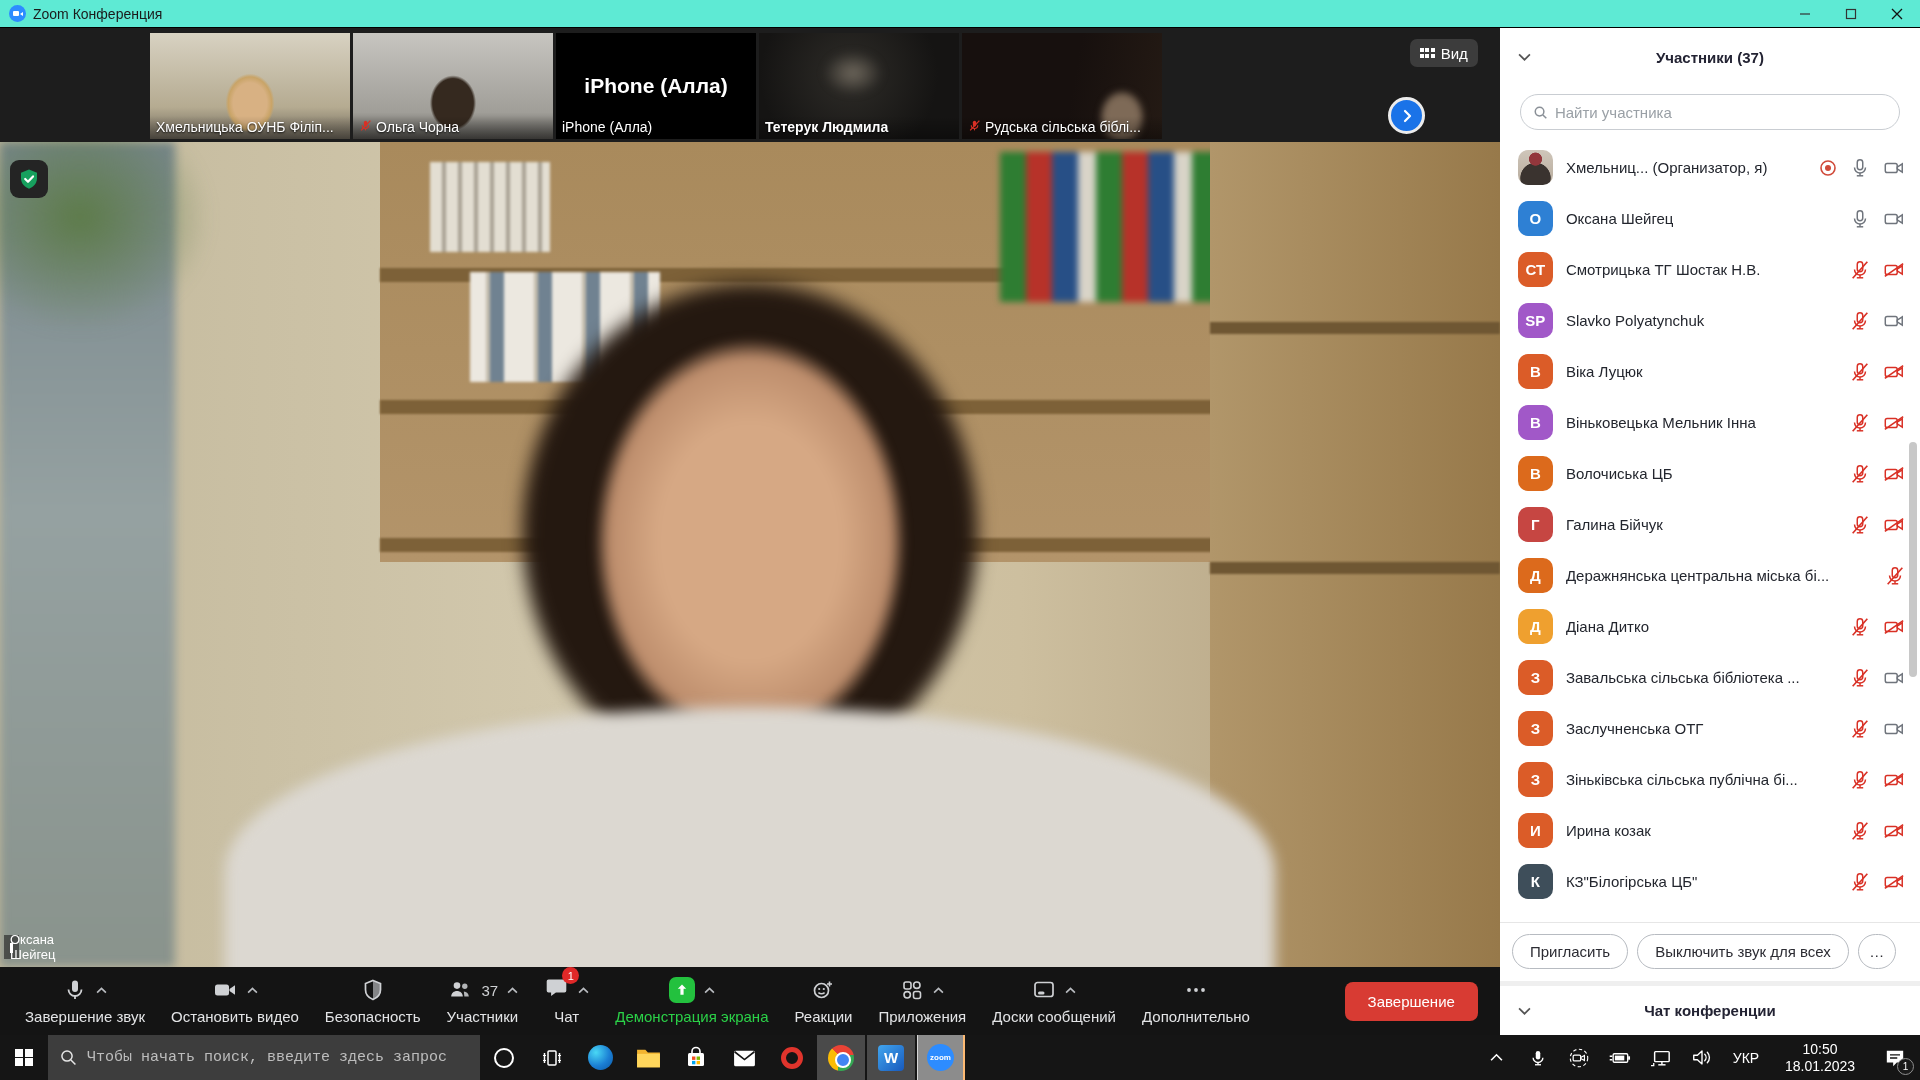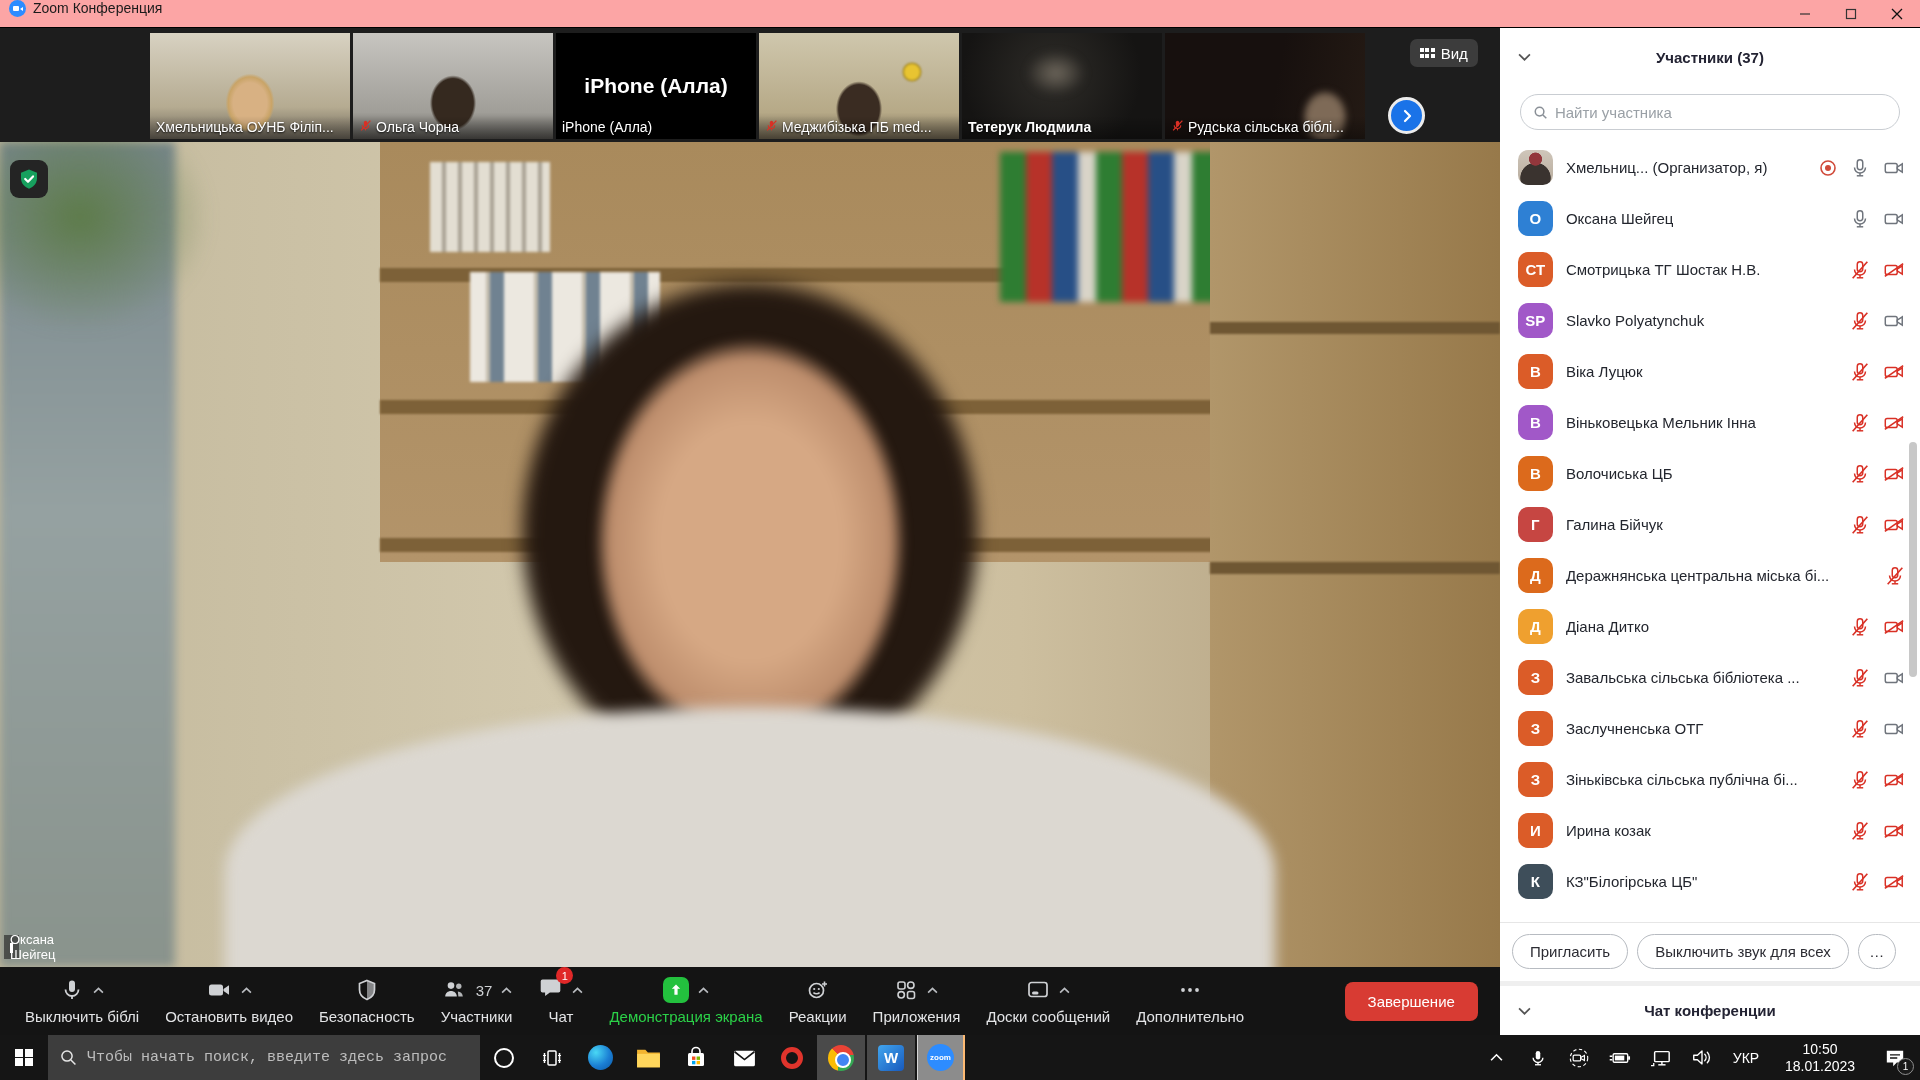--- a/index.html
+++ b/index.html
@@ -1,20 +1,20 @@
 <!DOCTYPE html>
 <html><head>
 <meta charset="utf-8">
 <style>
   * { box-sizing: border-box; margin: 0; padding: 0; }
   body { font-family: "Liberation Sans", sans-serif; background:#000; }
   .stage { position:relative; width:1920px; height:1080px; overflow:hidden; background:#000; }
 
   
-  .titlebar { position:absolute; left:0; top:0; width:1920px; height:28px; background:#fca5a5; display:flex; align-items:flex-start; border-bottom:1px solid #000; }
+  .titlebar { position:absolute; left:0; top:0; width:1920px; height:28px; background:#5eead4; display:flex; align-items:center; border-bottom:1px solid #000; }
   .zoom-logo { width:17px; height:17px; border-radius:50%; background:#2D8CFF; margin:0 7px 0 9px; position:relative; flex:none; }
   .zoom-logo::before { content:""; position:absolute; left:4px; top:6px; width:6px; height:5px; border-radius:1px; background:#fff; }
   .zoom-logo::after { content:""; position:absolute; left:10.5px; top:6.5px; border-top:2px solid transparent; border-bottom:2px solid transparent; border-right:3px solid #fff; }
   .win-title { font-size:14px; color:#1b1b1b; }
   .win-controls { margin-left:auto; display:flex; height:100%; }
   .win-btn { width:46px; height:100%; display:flex; align-items:center; justify-content:center; }
   .win-btn svg { display:block; }
 
   
   .appwrap { position:absolute; left:0; top:28px; width:1920px; height:1007px; display:flex; }
@@ -189,33 +189,20 @@
     </div>
   </div>
             <div class="thumb thumb-art-3 center-label">
     <div class="th-head"></div>
     <div class="th-center">iPhone (Алла)</div>
     <div class="th-label">
 
       <span class="th-name">iPhone (Алла)</span>
     </div>
   </div>
-            <div class="thumb thumb-art-4 muted">
-    <div class="th-head"></div>
-
-    <div class="th-label">
-      <svg class="th-mute" width="13" height="13" viewBox="0 0 24 24">
-                  <rect x="9" y="3" width="6" height="11" rx="3" fill="#d93025"></rect>
-                  <path d="M6 11.5a6 6 0 0 0 12 0" fill="none" stroke="#d93025" stroke-width="2"></path>
-                  <line x1="12" y1="17.5" x2="12" y2="21" stroke="#d93025" stroke-width="2"></line>
-                  <line x1="4" y1="21" x2="21" y2="3" stroke="#d93025" stroke-width="2.4"></line>
-                </svg>
-      <span class="th-name">Меджибізька ПБ med...</span>
-    </div>
-  </div>
             <div class="thumb thumb-art-5">
     <div class="th-head"></div>
 
     <div class="th-label">
 
       <span class="th-name">Тетерук Людмила</span>
     </div>
   </div>
             <div class="thumb thumb-art-6 muted">
     <div class="th-head"></div>
@@ -295,21 +282,21 @@
           <div class="tb-top">
             <svg width="24" height="24" viewBox="0 0 24 24">
                 <rect x="9" y="2.5" width="6" height="11.5" rx="3" fill="currentColor"></rect>
                 <path d="M5.5 11.5a6.5 6.5 0 0 0 13 0" fill="none" stroke="currentColor" stroke-width="1.8"></path>
                 <line x1="12" y1="18" x2="12" y2="21" stroke="currentColor" stroke-width="1.8"></line>
               </svg>
             <svg width="11" height="7" viewBox="0 0 10 6">
                 <polyline points="1,5 5,1 9,5" fill="none" stroke="#b9bcc0" stroke-width="1.5"></polyline>
               </svg>
           </div>
-          <span class="tb-label">Выключить біблі</span>
+          <span class="tb-label">Завершение звук</span>
         </div>
         <div class="tb">
           <div class="tb-top">
             <svg width="26" height="24" viewBox="0 0 24 24">
                 <rect x="2" y="6.5" width="14" height="11" rx="2.5" fill="currentColor"></rect>
                 <path d="M16.5 11l5.5-3.8v9.6L16.5 13z" fill="currentColor"></path>
               </svg>
             <svg width="11" height="7" viewBox="0 0 10 6">
                 <polyline points="1,5 5,1 9,5" fill="none" stroke="#b9bcc0" stroke-width="1.5"></polyline>
               </svg>

